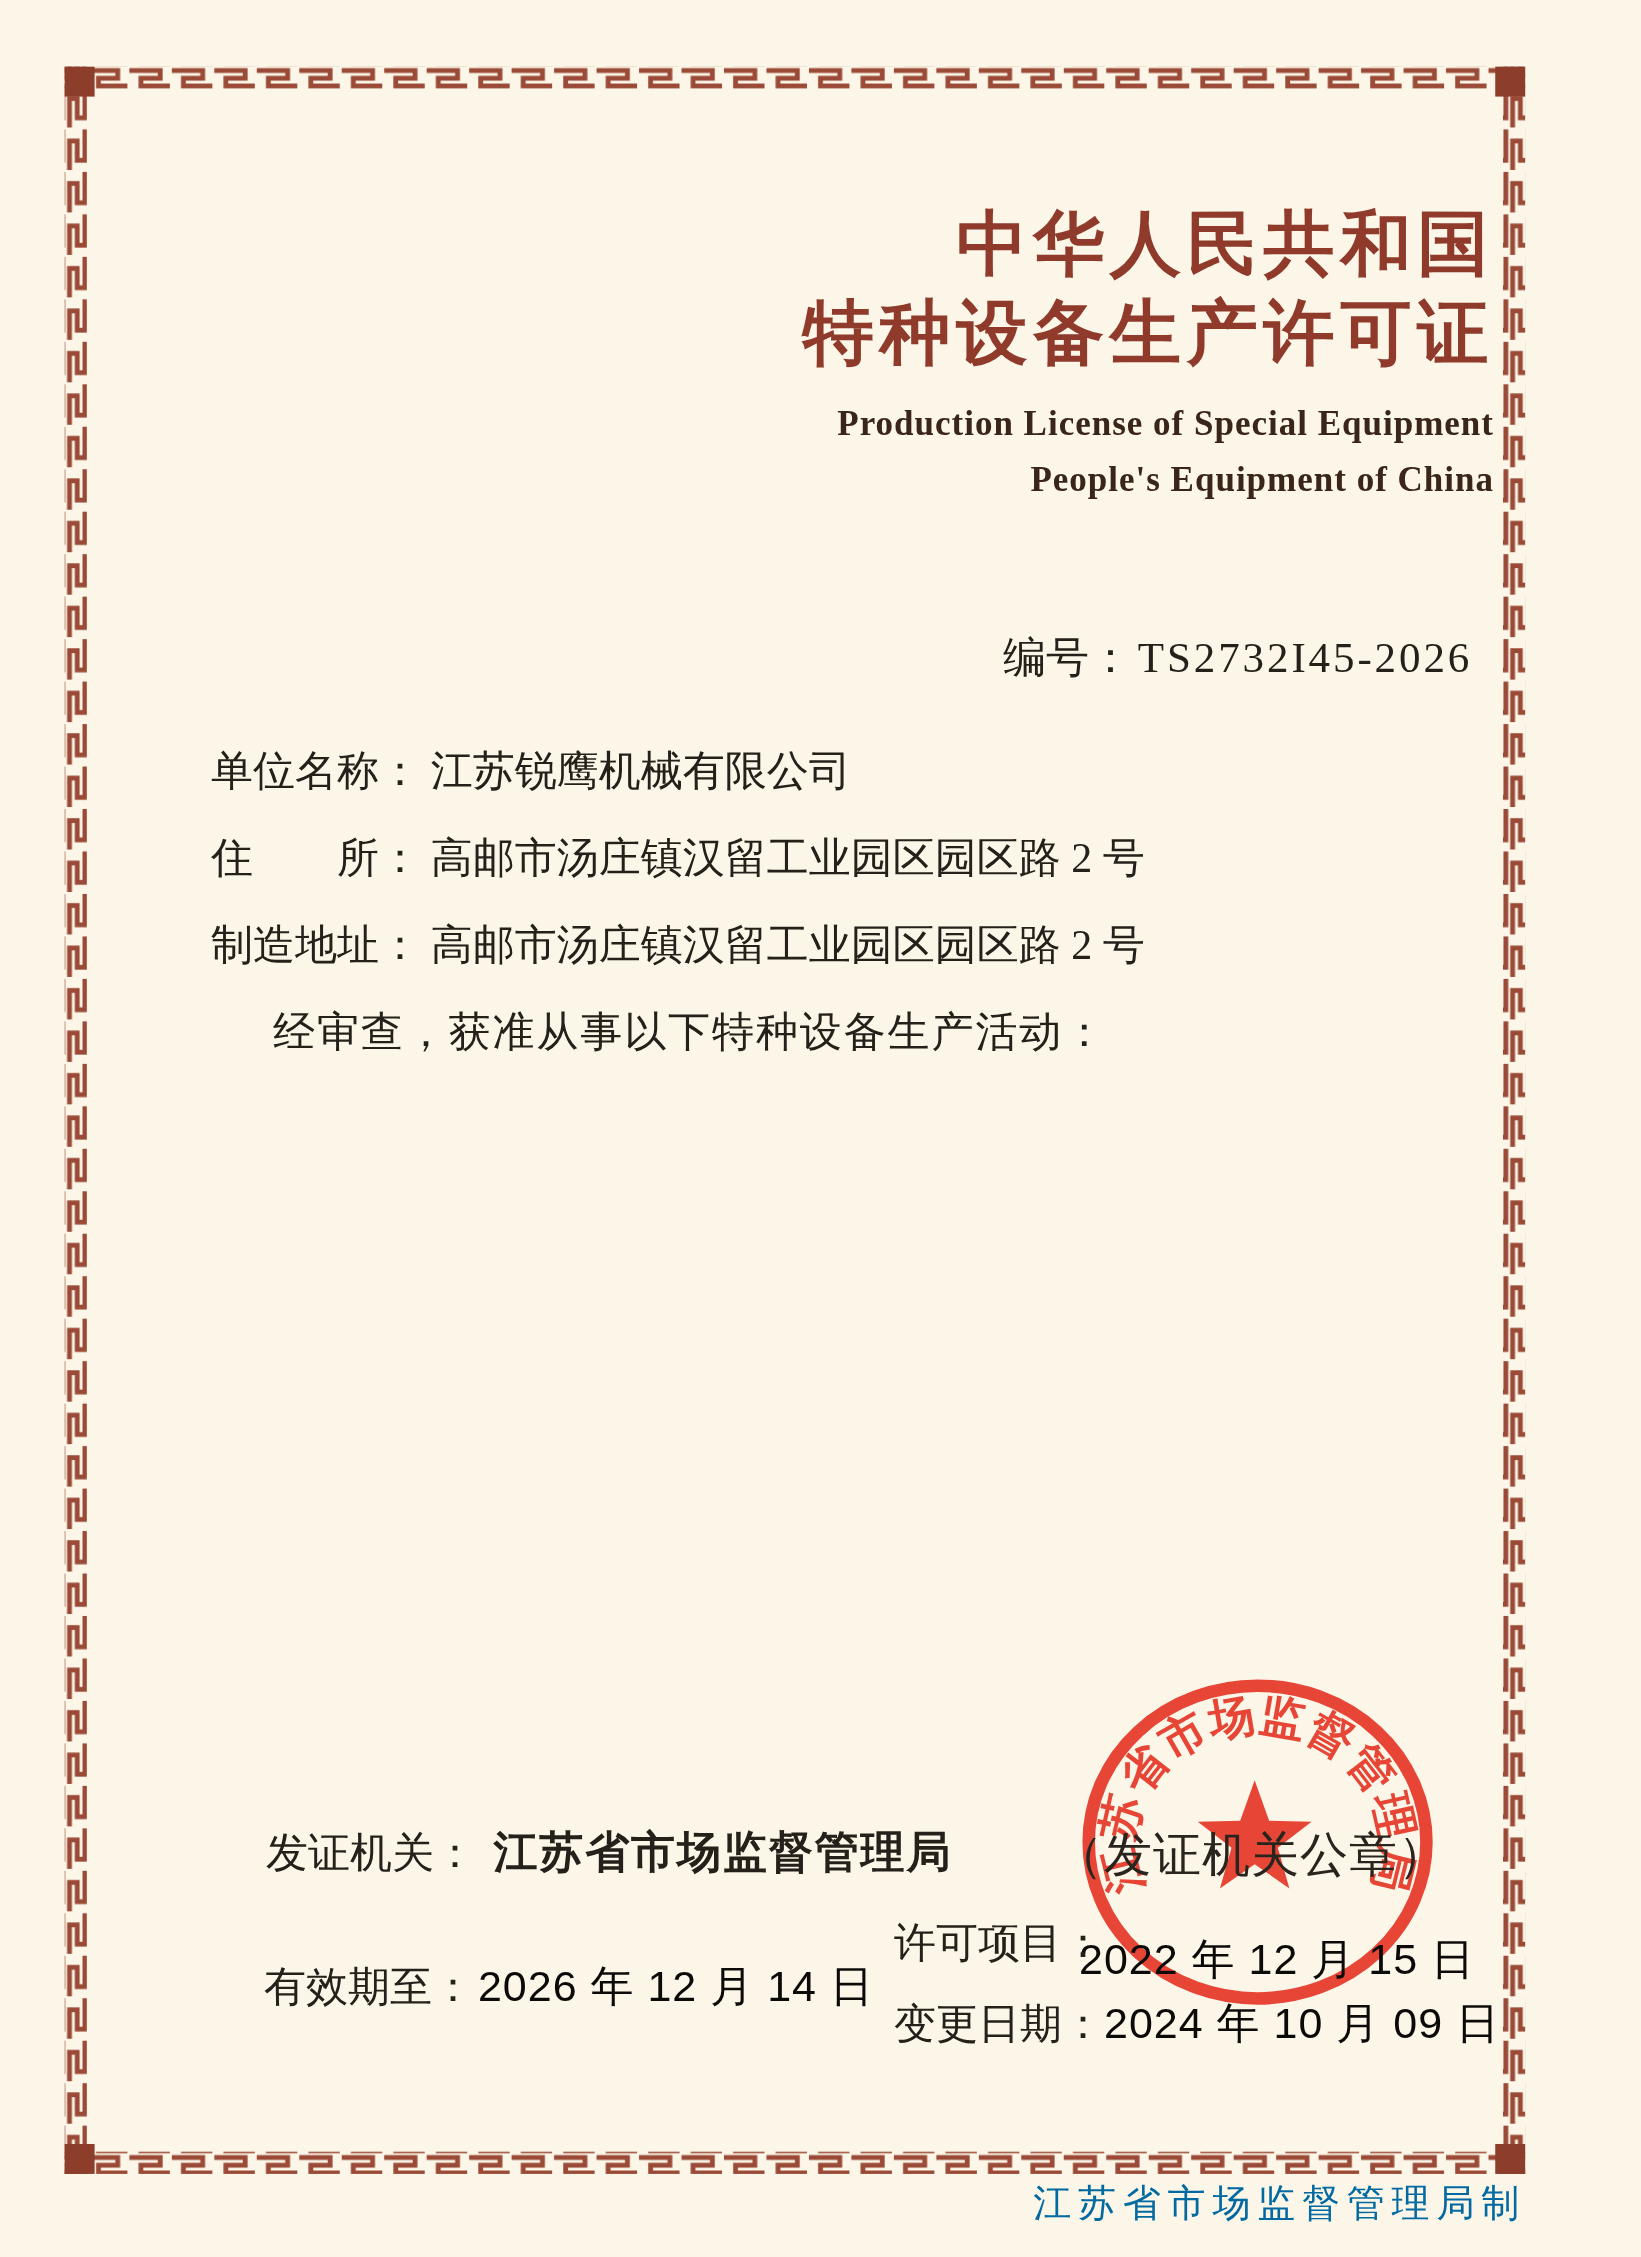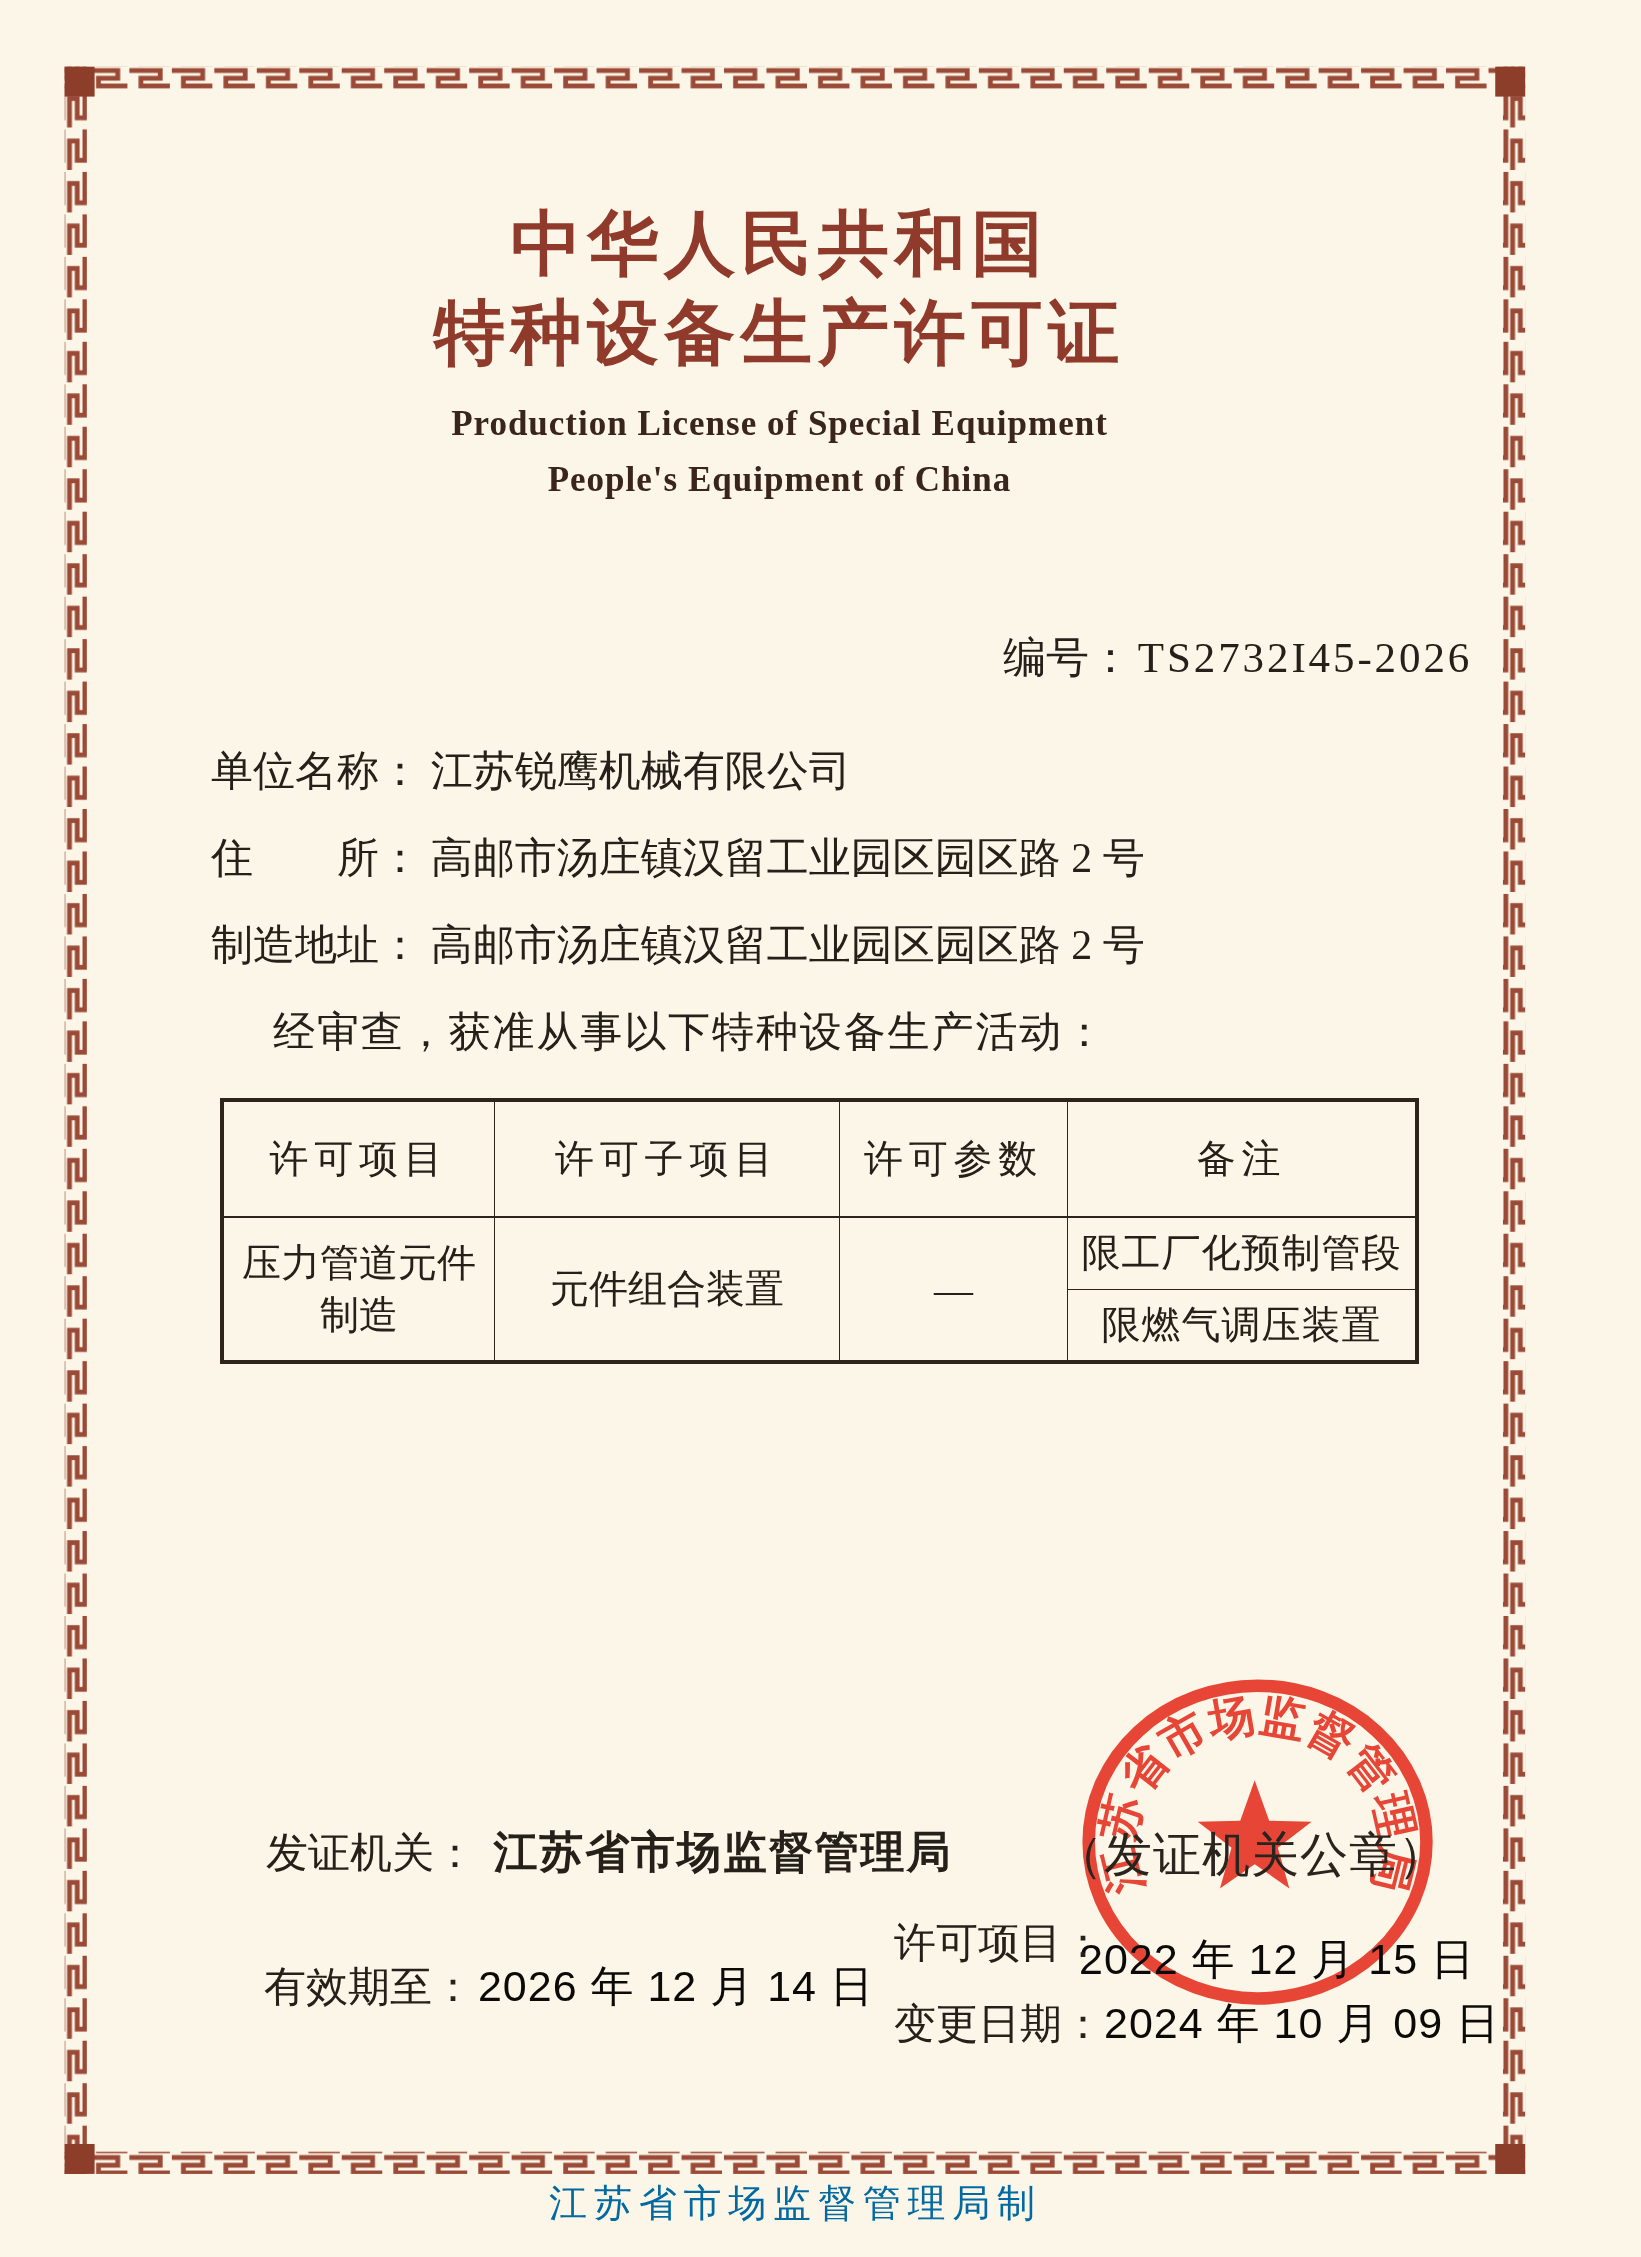--- a/index.html
+++ b/index.html
@@ -6,21 +6,21 @@
   body{
     width:1641px;height:2257px;
     background:#fbf6e8;
     font-family:"Liberation Serif","DejaVu Serif",serif;
     color:#26201a;
     position:relative;
     overflow:hidden;
   }
   .page{position:absolute;inset:0;}
   .abs{position:absolute;white-space:nowrap;}
-  .center-col{position:absolute;left:65px;width:1429px;text-align:center;}
+  .center-col{position:absolute;left:65px;width:1429px;text-align:right;}
   .title-cn{
     font-weight:700;color:#8f3a2a;
     font-size:71px;letter-spacing:5.8px;line-height:1;
   }
   .title-en{
     font-weight:700;color:#3a251b;
     font-size:35px;line-height:1;letter-spacing:1px;
   }
   .lic-no{font-size:43px;color:#26201a;}
   .lic-no .lic-num{letter-spacing:2.9px;margin-left:5.8px;}
@@ -106,36 +106,20 @@
   </div>
   <div class="abs field" style="left:211px;top:830px;">
     <span class="f-label">住　　所：</span><span class="f-value">高邮市汤庄镇汉留工业园区园区路 2 号</span>
   </div>
   <div class="abs field" style="left:211px;top:917px;">
     <span class="f-label">制造地址：</span><span class="f-value">高邮市汤庄镇汉留工业园区园区路 2 号</span>
   </div>
 
   <div class="abs approval" style="left:273px;top:1004px;">经审查，获准从事以下特种设备生产活动：</div>
 
-  <div class="lic-table">
-    <div class="cell hd vline">许可项目</div>
-    <div class="cell hd vline">许可子项目</div>
-    <div class="cell hd vline">许可参数</div>
-    <div class="cell hd">备注</div>
-
-    <div class="cell vline">
-      <div class="wrap6">压力管道元件制造</div>
-    </div>
-    <div class="cell vline">元件组合装置</div>
-    <div class="cell vline">—</div>
-    <div class="remarks">
-      <div class="r first">限工厂化预制管段</div>
-      <div class="r">限燃气调压装置</div>
-    </div>
-  </div>
 
   <svg class="seal" width="415" height="386" viewBox="1090 1710 430 400">
     <ellipse cx="1303" cy="1908" rx="175" ry="162" fill="none" stroke="#e63c2d" stroke-width="13"></ellipse>
     <path id="sealArc" d="M 1187 1956.6 A 128 115 0 1 1 1419 1956.6" fill="none" stroke="none"></path>
     <text class="seal-text" font-size="47" fill="#e63c2d">
       <textPath href="#sealArc" startOffset="50%" text-anchor="middle">江苏省市场监督管理局</textPath>
     </text>
     <polygon fill="#e63c2d" points="1300,1844 1315,1886 1359,1887 1324,1914 1336,1956 1300,1931 1264,1956 1276,1914 1241,1887 1285,1886"></polygon>
   </svg>
 

